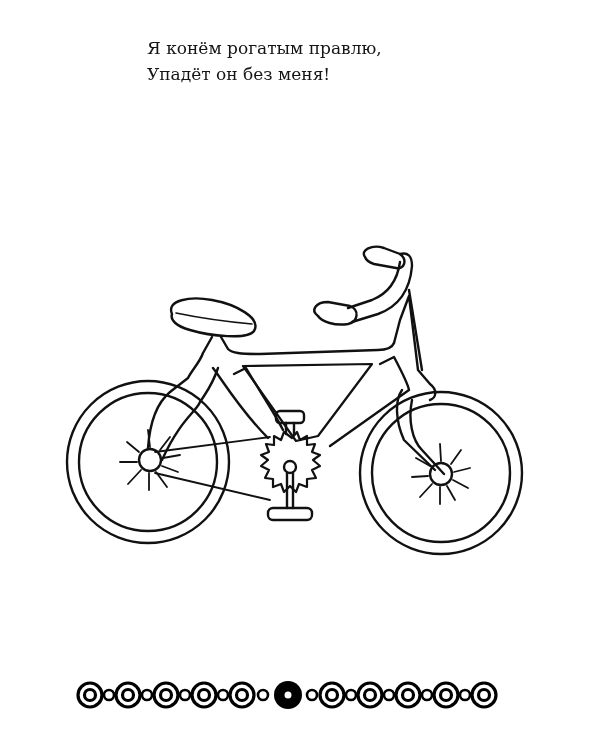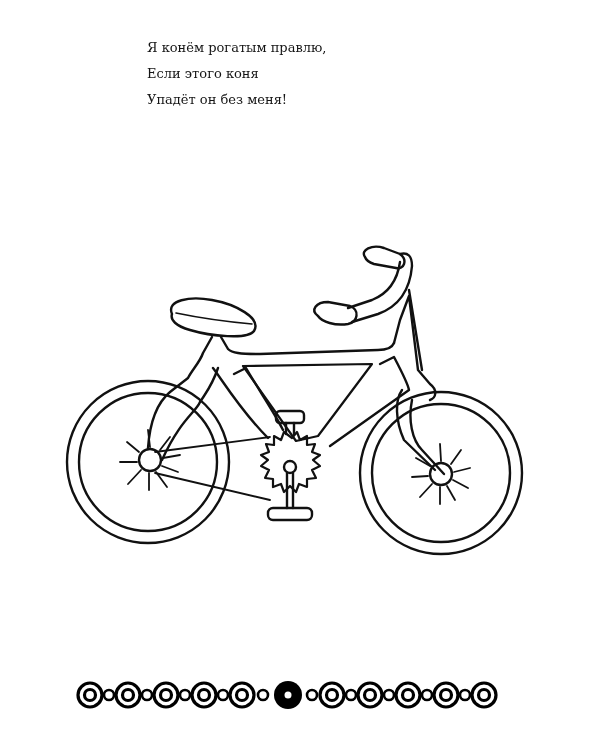--- a/index.html
+++ b/index.html
@@ -1,27 +1,26 @@
 <!DOCTYPE html>
 <html><head>
 <meta charset="utf-8">
 <style>
   html, body { margin:0; padding:0; background:#ffffff; }
   body { width:600px; height:750px; position:relative; overflow:hidden; }
-  .poem { position:absolute; left:147px; top:35px; font-family:"DejaVu Serif","Liberation Serif",serif; font-size:13px; line-height:26px; color:#151515; }
+  .poem { position:absolute; left:147px; top:35px; font-family:"DejaVu Serif","Liberation Serif",serif; font-size:17px; line-height:26px; color:#151515; }
   .poem div { white-space:nowrap; }
   .bike { position:absolute; left:0; top:0; }
   .border { position:absolute; left:0; top:0; }
 </style>
 </head>
 <body>
 
 <div class="poem">
   <div>Я конём рогатым правлю,</div>
-  <div>Если этого коня</div>
   <div>Упадёт он без меня!</div>
 </div>
 
 <svg class="bike" width="600" height="750" viewBox="0 0 600 750" fill="none" stroke="#111" stroke-width="2.4" stroke-linecap="round" stroke-linejoin="round">
 
   <g>
     <circle cx="148" cy="462" r="81"></circle>
     <circle cx="148" cy="462" r="69"></circle>
     <circle cx="150" cy="460" r="11"></circle>
     <g stroke-width="1.8">

